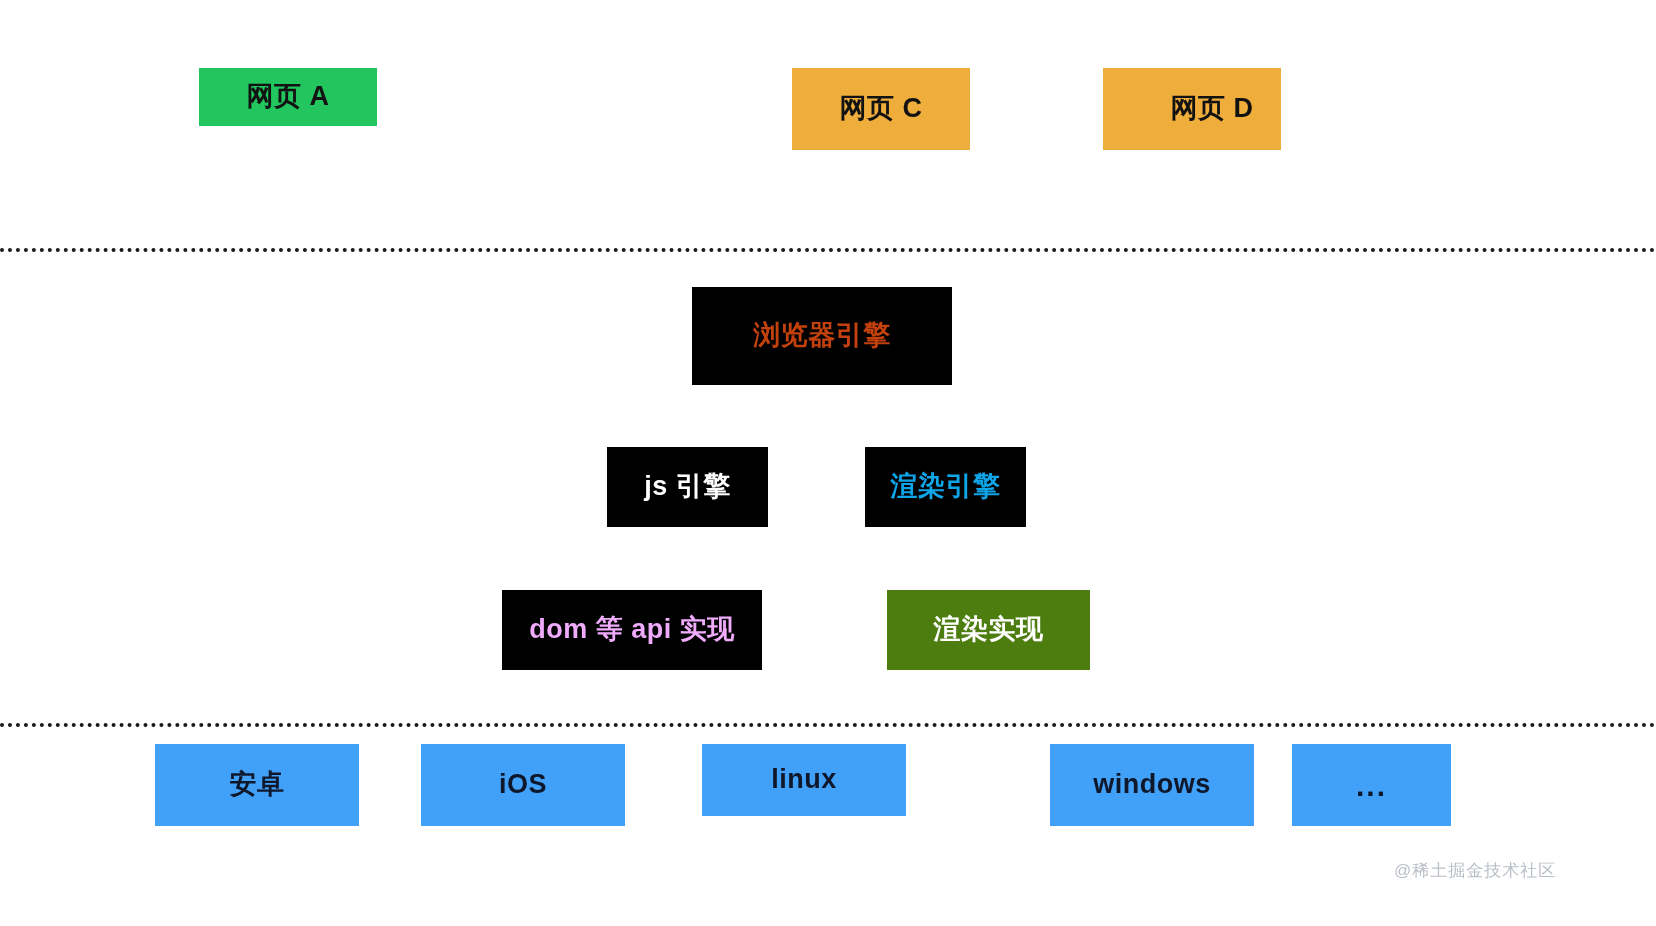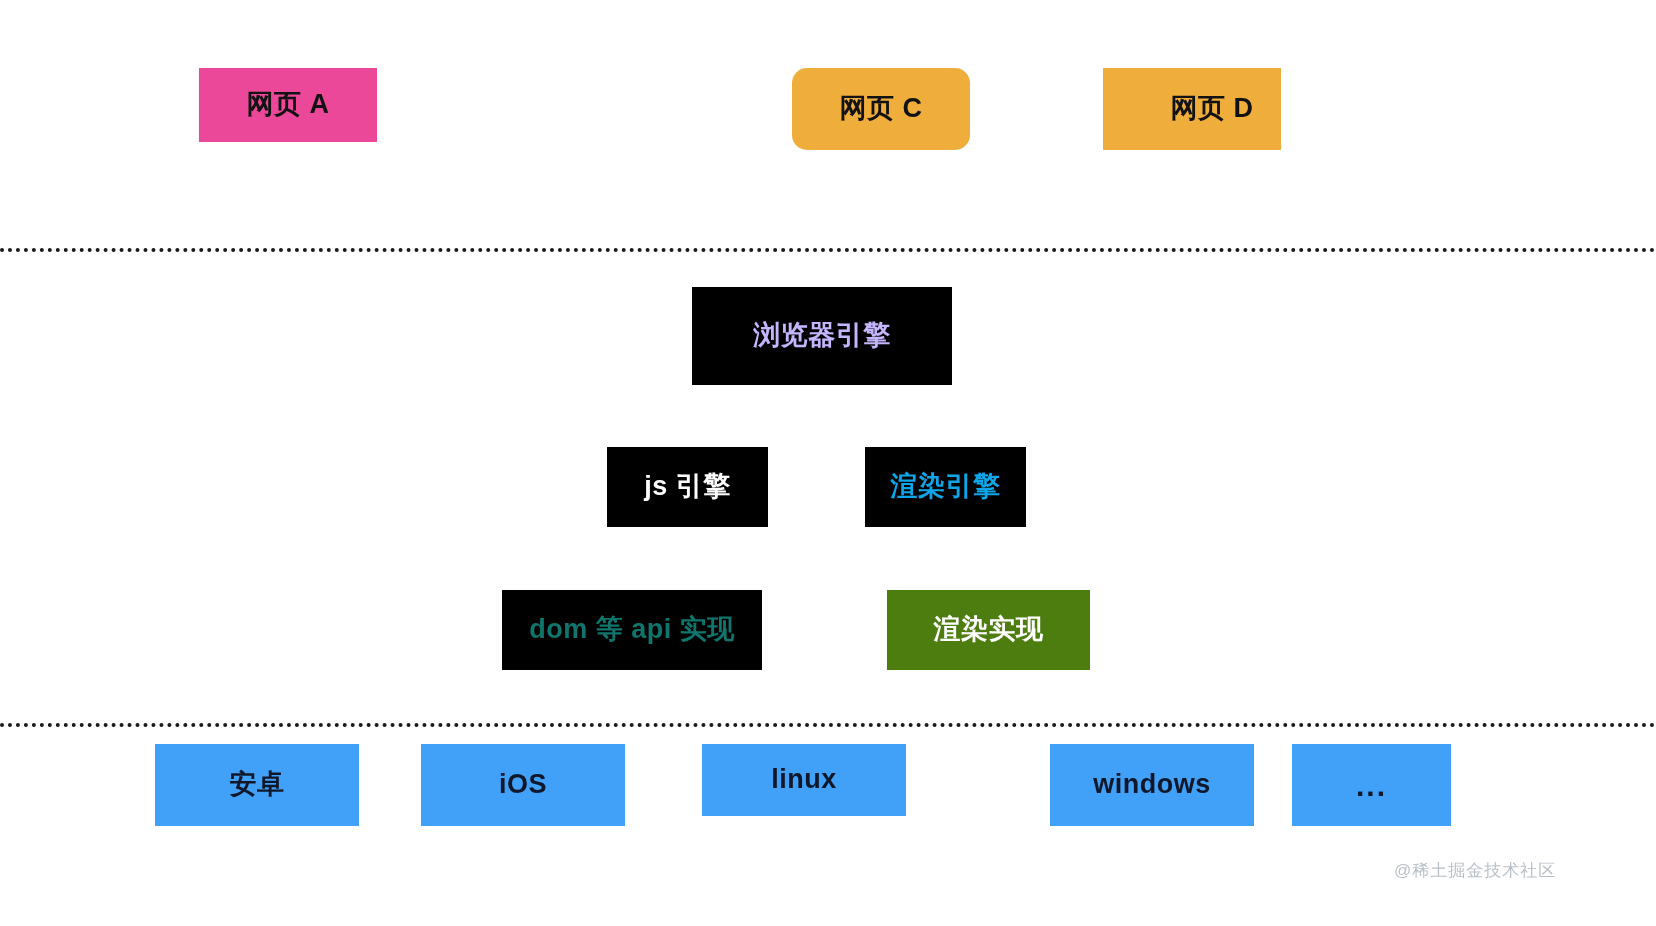--- a/index.html
+++ b/index.html
@@ -71,31 +71,31 @@
     width: 0;
     height: 0;
   }
 </style>
 </head>
 <body>
 
 <div id="canvas" style="background: rgb(255, 255, 255);">
 
   <div class="layer-group"></div>
-  <div class="node node-web" style="left: 199px; top: 68px; width: 178px; height: 74px; background: #ec4899;">网页 A</div>
-  <div class="node node-web" style="left: 792px; top: 68px; width: 178px; height: 82px; background: rgb(239, 174, 60); border-radius: 15px;">网页 C</div>
+  <div class="node node-web" style="left: 199px; top: 68px; width: 178px; height: 58px; background: #22c55e;">网页 A</div>
+  <div class="node node-web" style="left: 792px; top: 68px; width: 178px; height: 82px; background: rgb(239, 174, 60);">网页 C</div>
   <div class="node node-web" style="left: 1103px; top: 68px; width: 178px; height: 82px; background: rgb(239, 174, 60); padding-left: 40px;">网页 D</div>
 
   <div class="divider" style="top: 248px; border-top-color: rgb(26, 26, 26);"></div>
 
   <div class="layer-group"></div>
-  <div class="node node-engine" style="left: 692px; top: 287px; width: 260px; height: 98px; background: rgb(0, 0, 0); color: #c4b5fd;">浏览器引擎</div>
+  <div class="node node-engine" style="left: 692px; top: 287px; width: 260px; height: 98px; background: rgb(0, 0, 0); color: #c2410c;">浏览器引擎</div>
   <div class="node node-engine" style="left: 607px; top: 447px; width: 161px; height: 80px; background: rgb(0, 0, 0); color: rgb(255, 255, 255);">js 引擎</div>
   <div class="node node-engine" style="left: 865px; top: 447px; width: 161px; height: 80px; background: rgb(0, 0, 0); color: #0ea5e9;">渲染引擎</div>
-  <div class="node node-engine" style="left: 502px; top: 590px; width: 260px; height: 80px; background: rgb(0, 0, 0); color: #0f766e;">dom 等 api 实现</div>
+  <div class="node node-engine" style="left: 502px; top: 590px; width: 260px; height: 80px; background: rgb(0, 0, 0); color: #f0abfc;">dom 等 api 实现</div>
   <div class="node node-engine" style="left: 887px; top: 590px; width: 203px; height: 80px; background: #4d7c0f; color: rgb(255, 255, 255);">渲染实现</div>
 
   <div class="divider" style="top: 723px; border-top-color: rgb(26, 26, 26);"></div>
 
   <div class="layer-group"></div>
   <div class="node node-os" style="left: 155px; top: 744px; width: 204px; height: 82px; background: rgb(65, 160, 247);">安卓</div>
   <div class="node node-os" style="left: 421px; top: 744px; width: 204px; height: 82px; background: rgb(65, 160, 247);">iOS</div>
   <div class="node node-os" style="left: 702px; top: 744px; width: 204px; height: 72px; background: rgb(65, 160, 247);">linux</div>
   <div class="node node-os" style="left: 1010px; top: 744px; width: 204px; height: 82px; background: rgb(65, 160, 247); margin-left: 40px;">windows</div>
   <div class="node node-os ellipsis" style="left: 1292px; top: 744px; width: 159px; height: 82px; background: rgb(65, 160, 247);">...</div>

